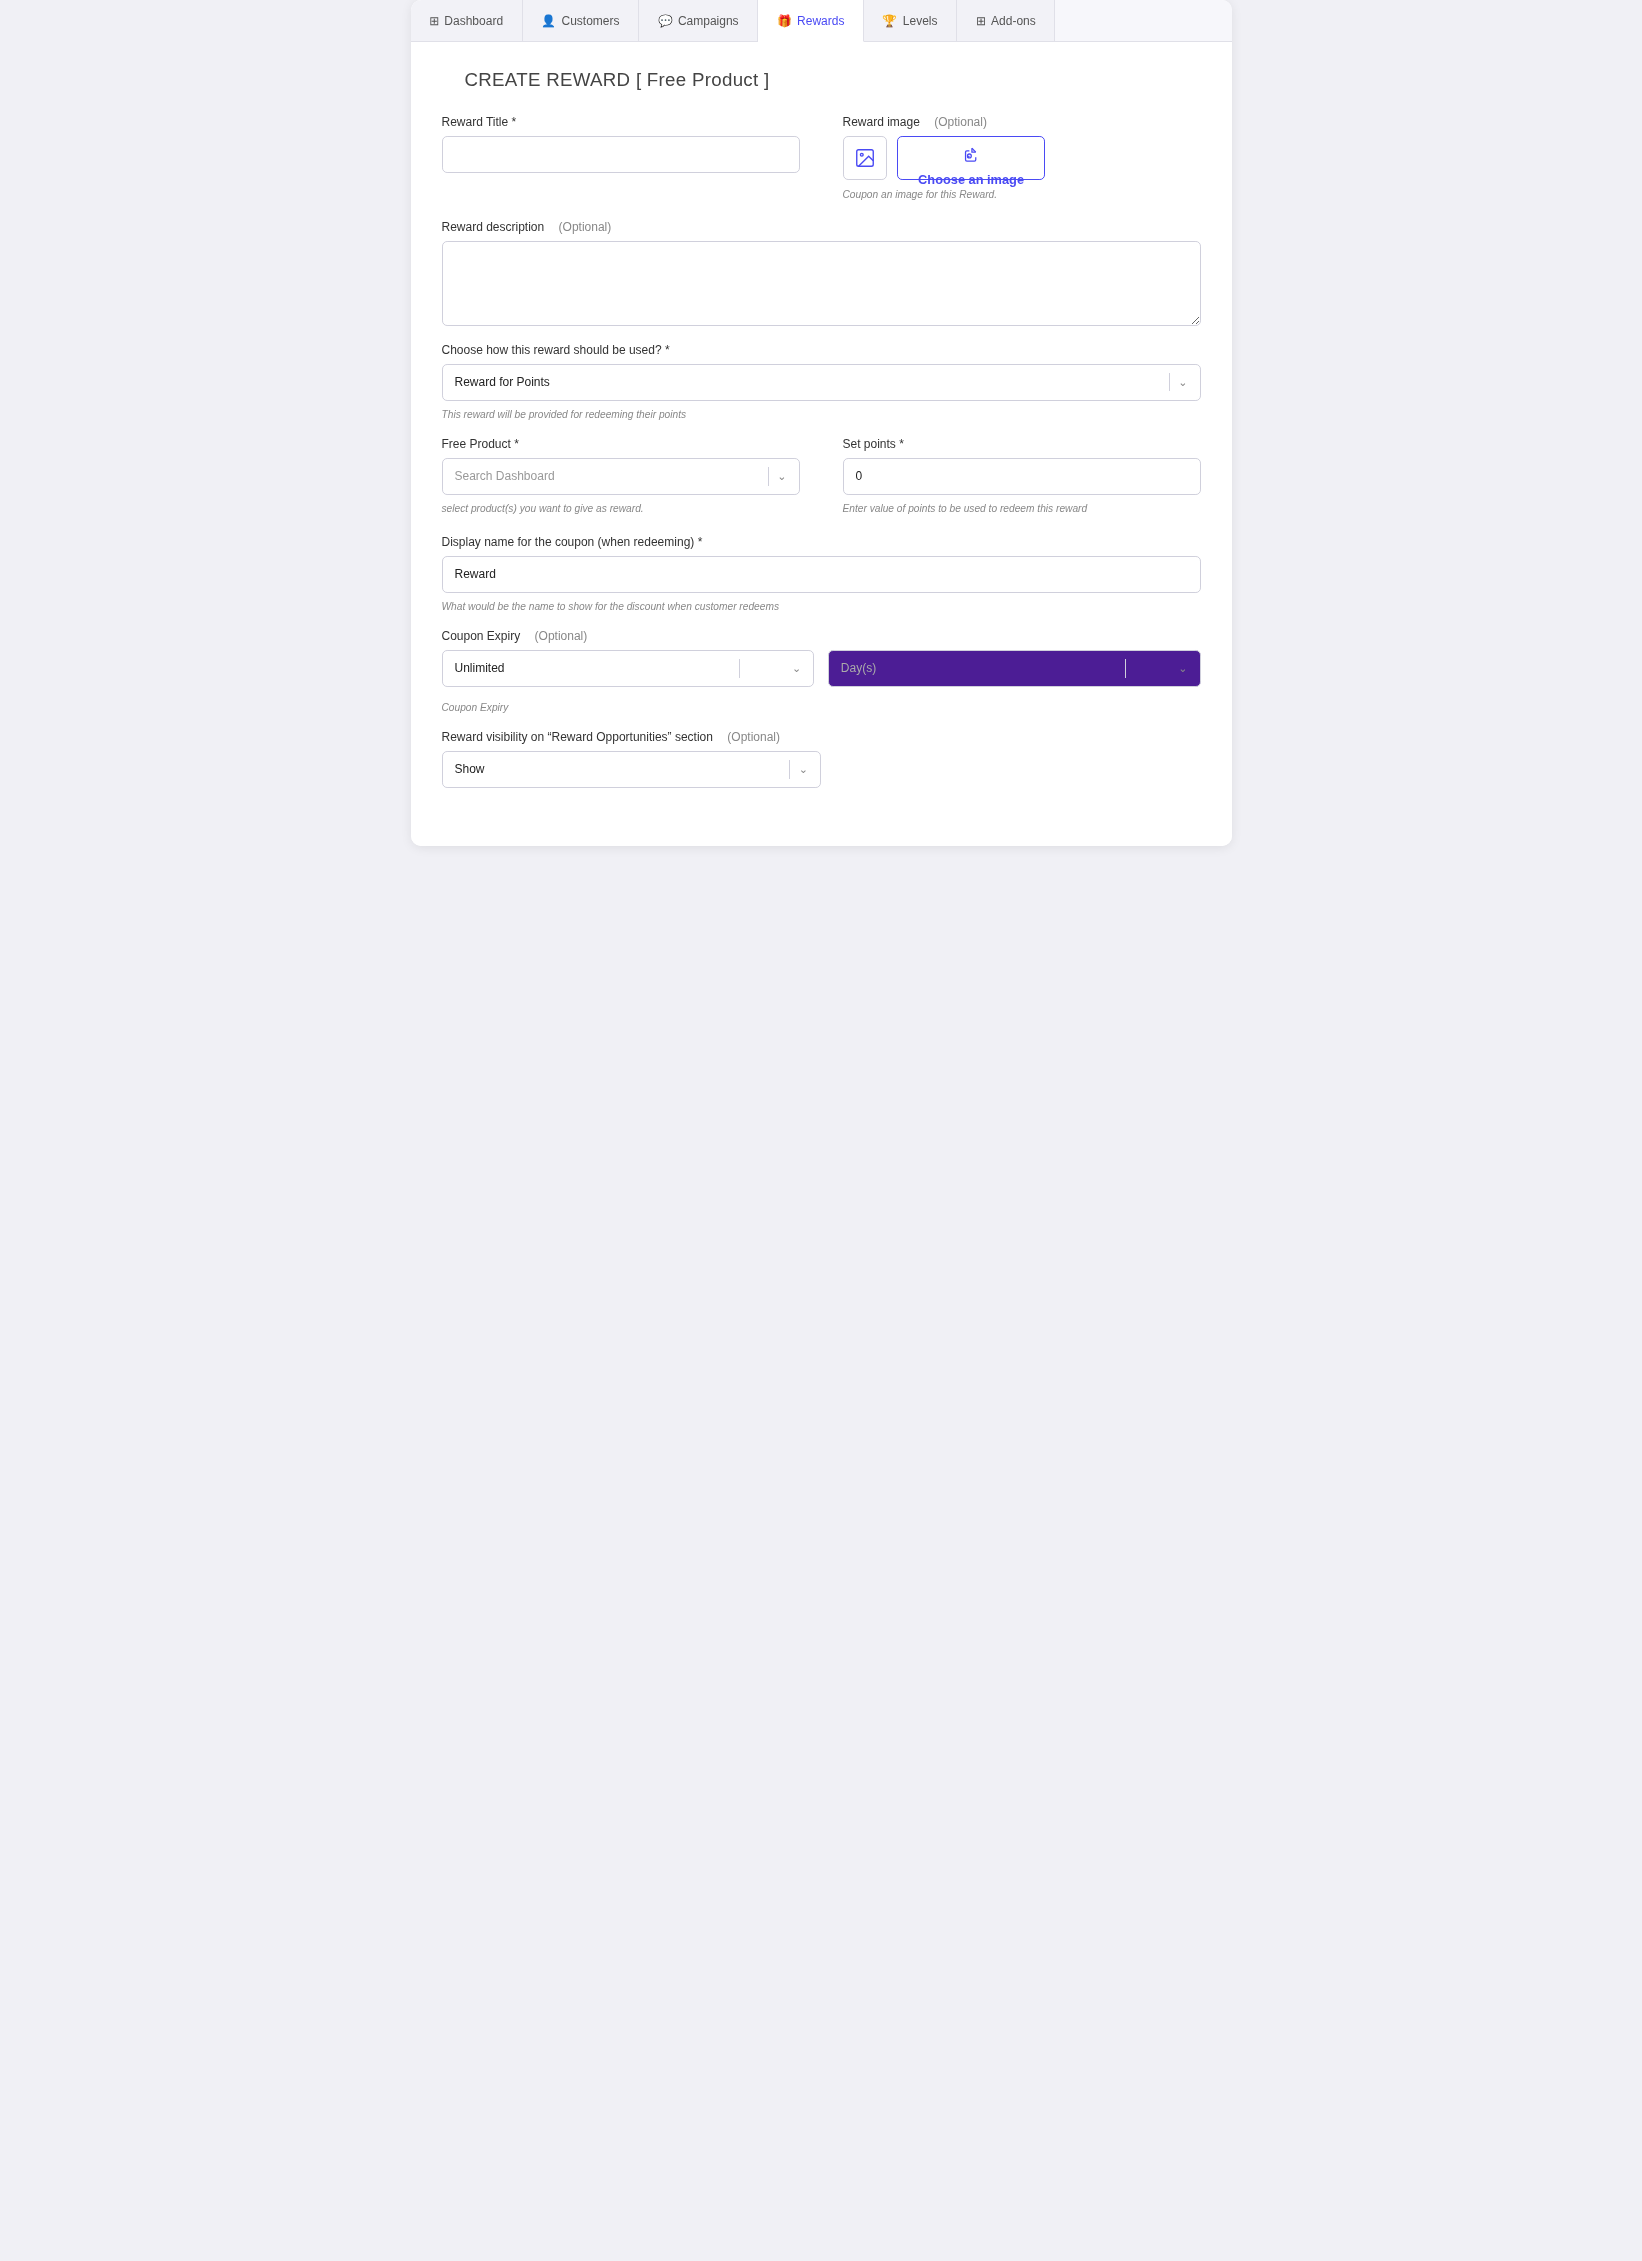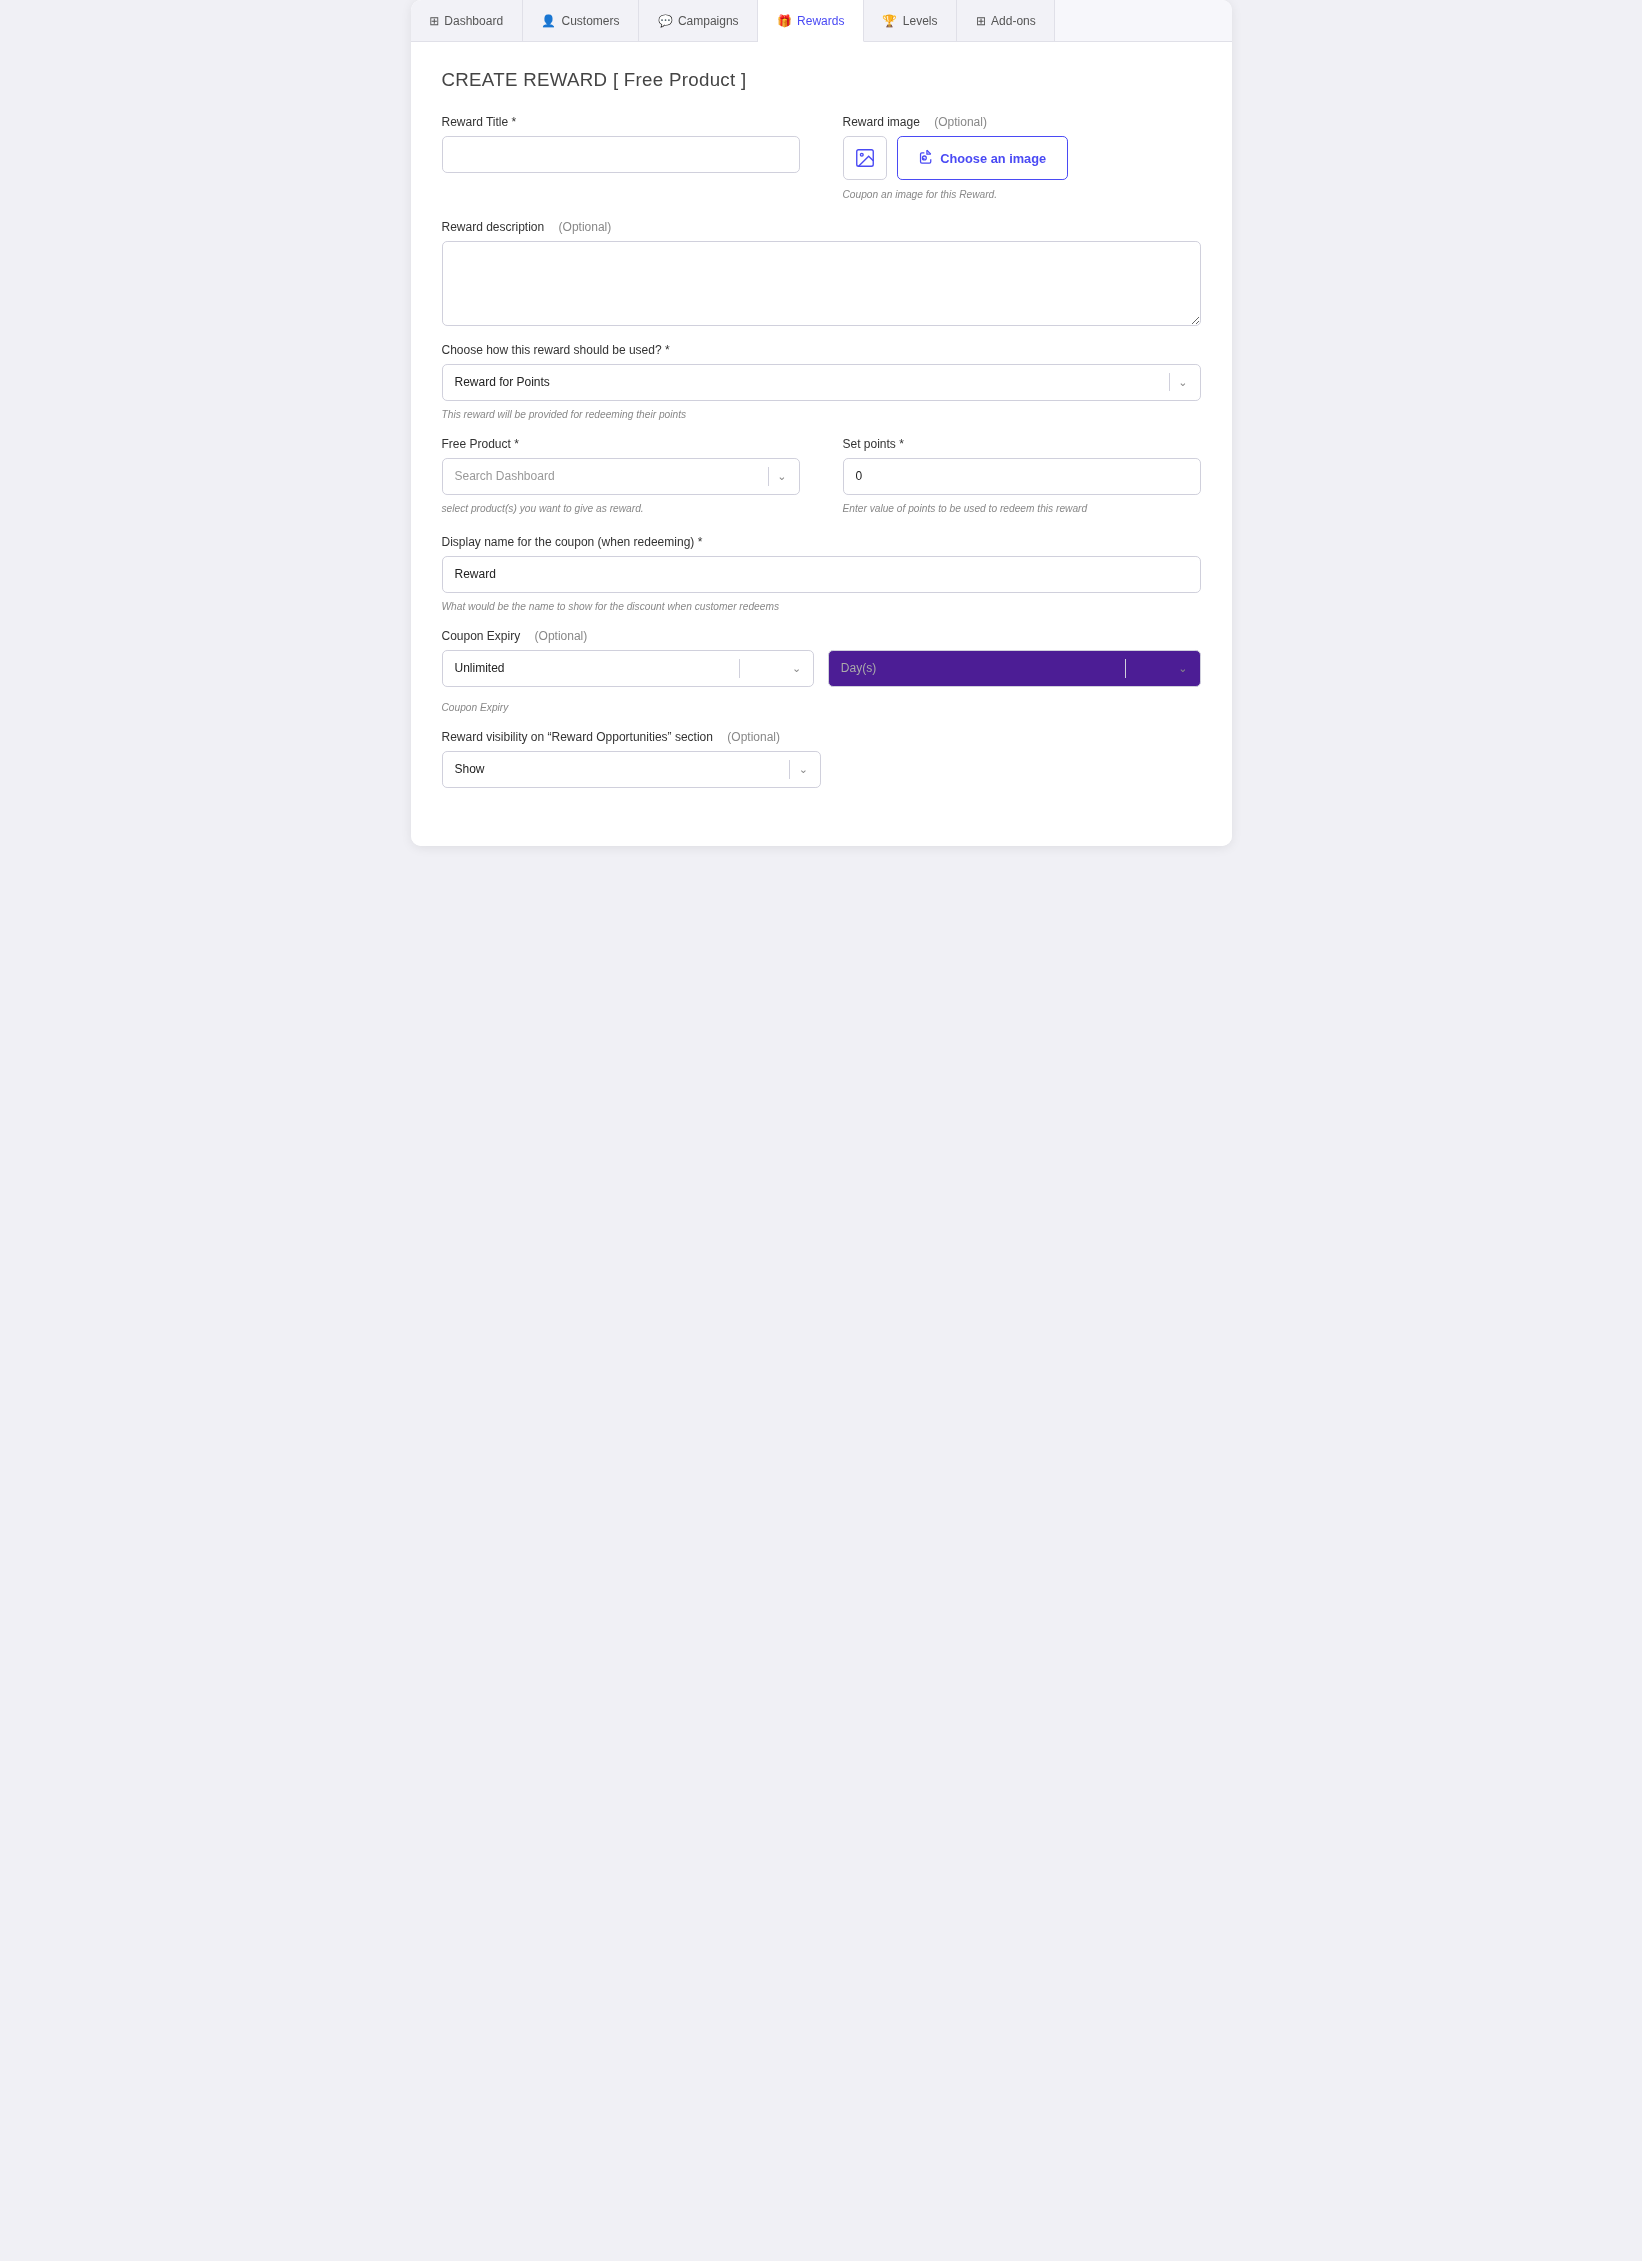--- a/index.html
+++ b/index.html
@@ -51,20 +51,21 @@
     .content {
       padding: 27px 31px 41px;
       background: #fff;
     }
     .page-title {
       font-size: 18.7px;
       font-weight: 700;
       color: #222;
       margin-bottom: 24px;
       letter-spacing: 0.3px;
+      margin-left: 23px;
     }
     .page-title span {
       font-weight: 400;
       color: #444;
     }
     
     .form-row {
       display: flex;
       gap: 43px;
       margin-bottom: 20.4px;
@@ -166,20 +167,21 @@
       gap: 6.8px;
       padding: 10.2px 20.4px;
       border: 1.7px solid #4a4af4;
       border-radius: 5.1px;
       background: #fff;
       color: #4a4af4;
       font-size: 12.8px;
       font-weight: 600;
       cursor: pointer;
       height: 44px;
+      flex-direction: column;
     }
     
     .section-gap {
       margin-bottom: 17px;
     }
     
     .select-wrapper.full-width {
       width: 100%;
     }
     

